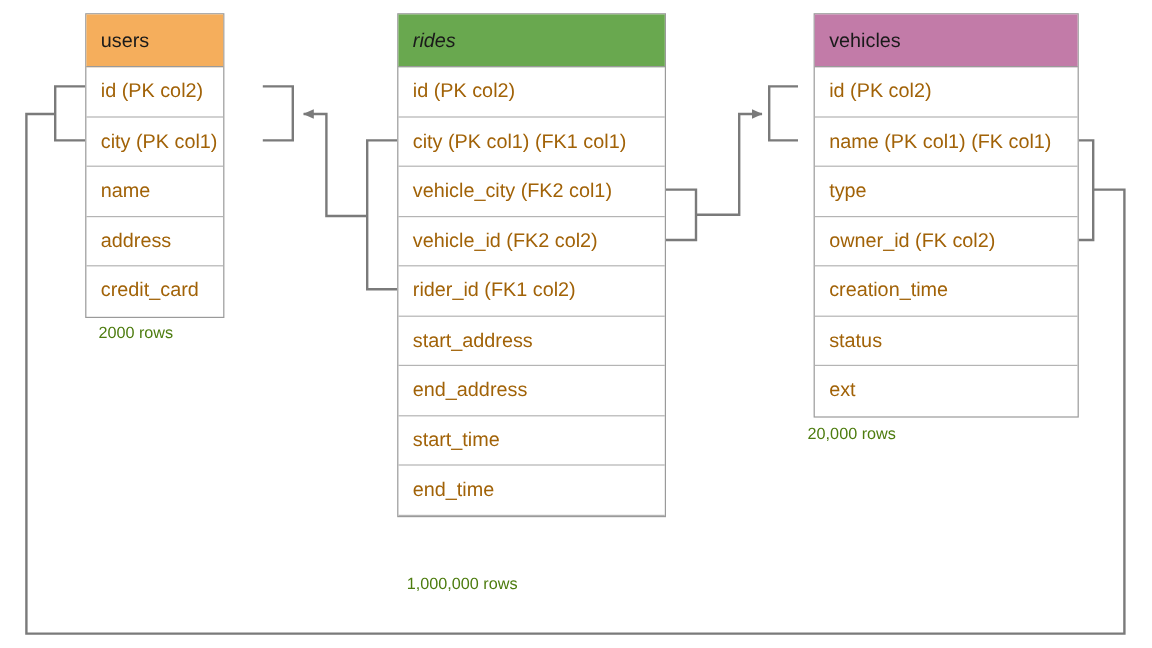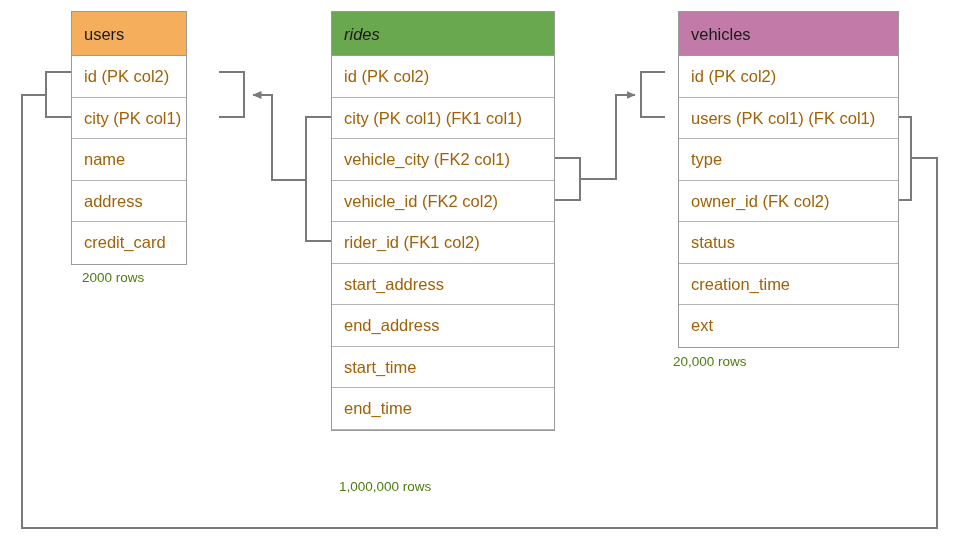--- a/index.html
+++ b/index.html
@@ -126,22 +126,22 @@
     <div class="tbl-row">start_address</div>
     <div class="tbl-row">end_address</div>
     <div class="tbl-row">start_time</div>
     <div class="tbl-row">end_time</div>
   </div>
   <div class="row-count" style="left:339px; top:479px;text-align:right;">1,000,000 rows</div>
 
   <div class="table-card" style="left:665px; top:11px; width:221px;margin-left:13px;">
     <div class="tbl-header" style="background:#c27ba8;">vehicles</div>
     <div class="tbl-row">id (PK col2)</div>
-    <div class="tbl-row">users (PK col1) (FK col1)</div>
+    <div class="tbl-row">name (PK col1) (FK col1)</div>
     <div class="tbl-row">type</div>
     <div class="tbl-row">owner_id (FK col2)</div>
+    <div class="tbl-row">creation_time</div>
     <div class="tbl-row">status</div>
-    <div class="tbl-row">creation_time</div>
     <div class="tbl-row last">ext</div>
   </div>
   <div class="row-count" style="left:673px; top:354px;">20,000 rows</div>
 
 </div>
 
 </body></html>

